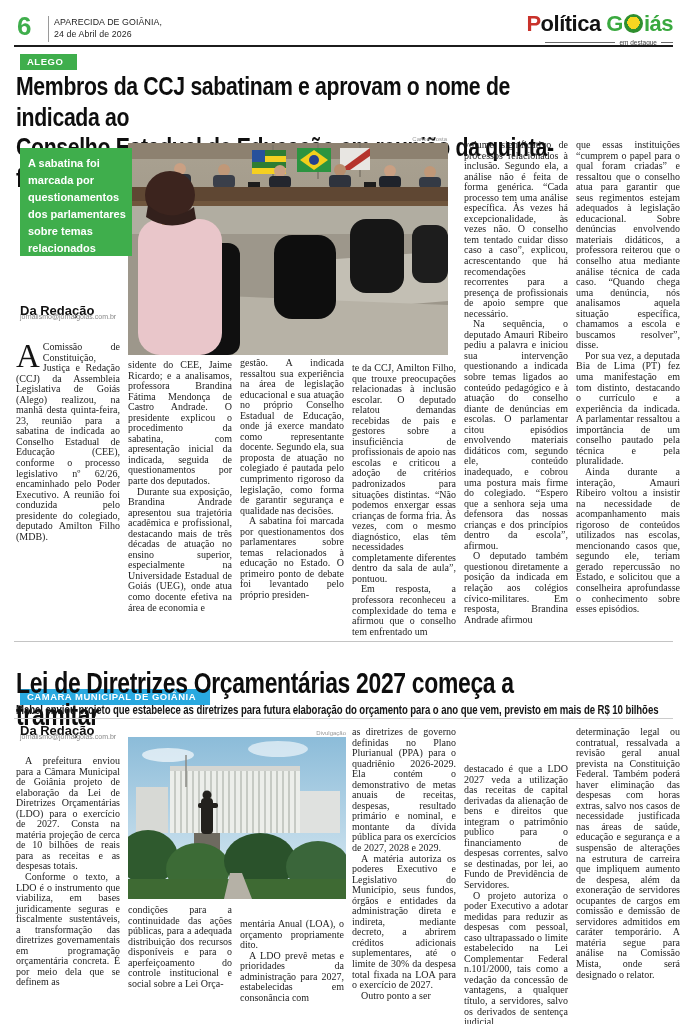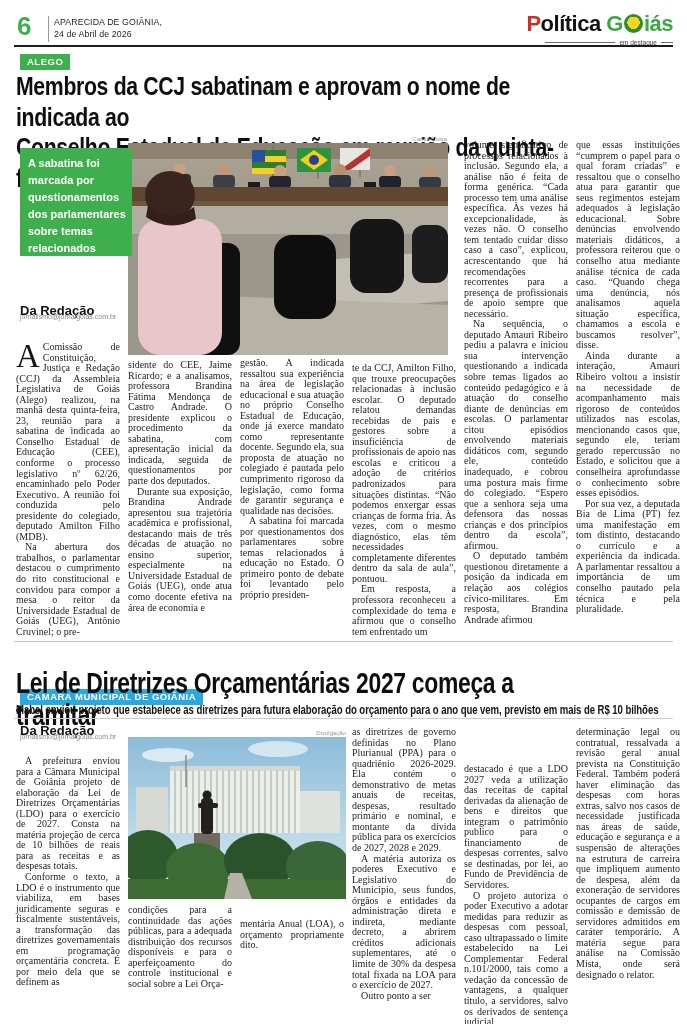--- a/index.html
+++ b/index.html
@@ -19,21 +19,21 @@
   .badge{display:inline-block;width:15px;height:15px;border-radius:50%;
          background:radial-gradient(circle at 50% 45%, #f7d521 0 55%, #2f8f2f 56% 100%);
          border:2px solid #2f8f2f;vertical-align:-2px;margin:0 1px;}
   .tagline{display:flex;justify-content:flex-end;align-items:center;gap:4px;
            font-size:6.5px;color:#3a3a3a;margin-top:2px;}
   .tagline::before{content:"";width:70px;height:1px;background:#6a6a6a;}
   .tagline::after{content:"";width:12px;height:1px;background:#6a6a6a;}
   .hrule{left:14px;top:45px;width:659px;height:2px;background:#1c1c1c;}
 
   
-  .sectag{padding:2px 7px 3px 7px;font-size:9.5px;font-weight:bold;color:#fff;letter-spacing:.5px;white-space:nowrap;}
+  .sectag{padding:2px 14px 3px 7px;font-size:9.5px;font-weight:bold;color:#fff;letter-spacing:.5px;white-space:nowrap;}
   .tag-green{left:20px;top:54px;background:#3fae4c;}
   .tag-blue{left:20px;top:649px;background:#29a9e0;margin-top:40px;}
 
   
   .hl{font-weight:bold;color:#0e0e0e;transform-origin:0 0;white-space:pre-line;letter-spacing:-.4px;}
   .hl1{left:16px;top:71px;font-size:25px;line-height:30.5px;transform:scaleX(.85);}
   .hl2{left:16px;top:667px;font-size:29px;line-height:32px;transform:scaleX(.79);}
   .sub2{left:16px;top:703px;font-size:12px;font-weight:bold;color:#151515;transform:scaleX(.8);
         transform-origin:0 0;white-space:pre;letter-spacing:-.1px;}
 
@@ -167,43 +167,42 @@
 dos parlamentares
 sobre temas
 relacionados
 à educação
 no Estado</div>
   <div class="abs byline-name by1n">Da Redação</div>
   <div class="abs byline-email by1e">jornalismo@jornalgoias.com.br</div>
 
   <div class="col a1c1 dropcap">
       <p>A Comissão de Constituição, Justiça e Redação (CCJ) da Assembleia Legislativa de Goiás (Alego) realizou, na manhã desta quinta-feira, 23, reunião para a sabatina de indicada ao Conselho Estadual de Educação (CEE), conforme o processo legislativo nº 62/26, encaminhado pelo Poder Executivo. A reunião foi conduzida pelo presidente do colegiado, deputado Amilton Filho (MDB).</p>
-      <p>Na abertura dos trabalhos, o parlamentar destacou o cumprimento do rito constitucional e convidou para compor a mesa o reitor da Universidade Estadual de Goiás (UEG), Antônio Cruvinel; o pre-</p>
     </div>
   <div class="col a1c2">
       <p>sidente do CEE, Jaime Ricardo; e a analisamos, professora Brandina Fátima Mendonça de Castro Andrade. O presidente explicou o procedimento da sabatina, com apresentação inicial da indicada, seguida de questionamentos por parte dos deputados.</p>
       <p>Durante sua exposição, Brandina Andrade apresentou sua trajetória acadêmica e profissional, destacando mais de três décadas de atuação no ensino superior, especialmente na Universidade Estadual de Goiás (UEG), onde atua como docente efetiva na área de economia e</p>
     </div>
   <div class="col a1c3">
       <p>gestão. A indicada ressaltou sua experiência na área de legislação educacional e sua atuação no próprio Conselho Estadual de Educação, onde já exerce mandato como representante docente. Segundo ela, sua proposta de atuação no colegiado é pautada pelo cumprimento rigoroso da legislação, como forma de garantir segurança e qualidade nas decisões.</p>
       <p>A sabatina foi marcada por questionamentos dos parlamentares sobre temas relacionados à educação no Estado. O primeiro ponto de debate foi levantado pelo próprio presiden-</p>
     </div>
   <div class="col a1c4">
       <p>te da CCJ, Amilton Filho, que trouxe preocupações relacionadas à inclusão escolar. O deputado relatou demandas recebidas de pais e gestores sobre a insuficiência de profissionais de apoio nas escolas e criticou a adoção de critérios padronizados para situações distintas. “Não podemos enxergar essas crianças de forma fria. Às vezes, com o mesmo diagnóstico, elas têm necessidades completamente diferentes dentro da sala de aula”, pontuou.</p>
       <p>Em resposta, a professora reconheceu a complexidade do tema e afirmou que o conselho tem enfrentado um</p>
     </div>
   <div class="col a1c5">
       <p>volume significativo de processos relacionados à inclusão. Segundo ela, a análise não é feita de forma genérica. “Cada processo tem uma análise específica. Às vezes há excepcionalidade, às vezes não. O conselho tem tentado cuidar disso caso a caso”, explicou, acrescentando que há recomendações recorrentes para a presença de profissionais de apoio sempre que necessário.</p>
       <p>Na sequência, o deputado Amauri Ribeiro pediu a palavra e iniciou sua intervenção questionando a indicada sobre temas ligados ao conteúdo pedagógico e à atuação do conselho diante de denúncias em escolas. O parlamentar citou episódios envolvendo materiais didáticos com, segundo ele, conteúdo inadequado, e cobrou uma postura mais firme do colegiado. “Espero que a senhora seja uma defensora das nossas crianças e dos princípios dentro da escola”, afirmou.</p>
       <p>O deputado também questionou diretamente a posição da indicada em relação aos colégios cívico-militares. Em resposta, Brandina Andrade afirmou</p>
     </div>
   <div class="col a1c6">
       <p>que essas instituições “cumprem o papel para o qual foram criadas” e ressaltou que o conselho atua para garantir que seus regimentos estejam adequados à legislação educacional. Sobre denúncias envolvendo materiais didáticos, a professora reiterou que o conselho atua mediante análise técnica de cada caso. “Quando chega uma denúncia, nós analisamos aquela situação específica, chamamos a escola e buscamos resolver”, disse.</p>
+      <p>Por sua vez, a deputada Bia de Lima (PT) fez uma manifestação em tom distinto, destacando o currículo e a experiência da indicada. A parlamentar ressaltou a importância de um conselho pautado pela técnica e pela pluralidade.</p>
       <p>Ainda durante a interação, Amauri Ribeiro voltou a insistir na necessidade de acompanhamento mais rigoroso de conteúdos utilizados nas escolas, mencionando casos que, segundo ele, teriam gerado repercussão no Estado, e solicitou que a conselheira aprofundasse o conhecimento sobre esses episódios.</p>
-      <p>Por sua vez, a deputada Bia de Lima (PT) fez uma manifestação em tom distinto, destacando o currículo e a experiência da indicada. A parlamentar ressaltou a importância de um conselho pautado pela técnica e pela pluralidade.</p>
     </div>
 
   <div class="abs sep1"></div>
 
   <div class="abs sectag tag-blue">CÂMARA MUNICIPAL DE GOIÂNIA</div>
   <div class="abs hl hl2">Lei de Diretrizes Orçamentárias 2027 começa a tramitar</div>
   <div class="abs sub2">Mabel enviou projeto que estabelece as diretrizes para futura elaboração do orçamento para o ano que vem, previsto em mais de R$ 10 bilhões</div>
   <div class="abs rule2"></div>
   <div class="abs byline-name by2n">Da Redação</div>
   <div class="abs byline-email by2e">jornalismo@jornalgoias.com.br</div>
@@ -244,20 +243,21 @@
 
   <div class="col a2c1 indent-first">
       <p>A prefeitura enviou para a Câmara Municipal de Goiânia projeto de elaboração da Lei de Diretrizes Orçamentárias (LDO) para o exercício de 2027. Consta na matéria projeção de cerca de 10 bilhões de reais para as receitas e as despesas totais.</p>
       <p>Conforme o texto, a LDO é o instrumento que viabiliza, em bases juridicamente seguras e fiscalmente sustentáveis, a transformação das diretrizes governamentais em programação orçamentária concreta. É por meio dela que se definem as</p>
     </div>
   <div class="col a2c2">
       <p>condições para a continuidade das ações públicas, para a adequada distribuição dos recursos disponíveis e para o aperfeiçoamento do controle institucional e social sobre a Lei Orça-</p>
     </div>
   <div class="col a2c3">
       <p>mentária Anual (LOA), o orçamento propriamente dito.</p>
+      <p>A LDO prevê metas e prioridades da administração para 2027, estabelecidas em consonância com</p>
     </div>
   <div class="col a2c4">
       <p>as diretrizes de governo definidas no Plano Plurianual (PPA) para o quadriênio 2026-2029. Ela contém o demonstrativo de metas anuais de receitas, despesas, resultado primário e nominal, e montante da dívida pública para os exercícios de 2027, 2028 e 2029.</p>
       <p>A matéria autoriza os poderes Executivo e Legislativo do Município, seus fundos, órgãos e entidades da administração direta e indireta, mediante decreto, a abrirem créditos adicionais suplementares, até o limite de 30% da despesa total fixada na LOA para o exercício de 2027.</p>
       <p>Outro ponto a ser</p>
     </div>
   <div class="col a2c5">
       <p>destacado é que a LDO 2027 veda a utilização das receitas de capital derivadas da alienação de bens e direitos que integram o patrimônio publico para o financiamento de despesas correntes, salvo se destinadas, por lei, ao Fundo de Previdência de Servidores.</p>
       <p>O projeto autoriza o poder Executivo a adotar medidas para reduzir as despesas com pessoal, caso ultrapassado o limite estabelecido na Lei Complementar Federal n.101/2000, tais como a vedação da concessão de vantagens, a qualquer título, a servidores, salvo os derivados de sentença judicial,</p>
     </div>

